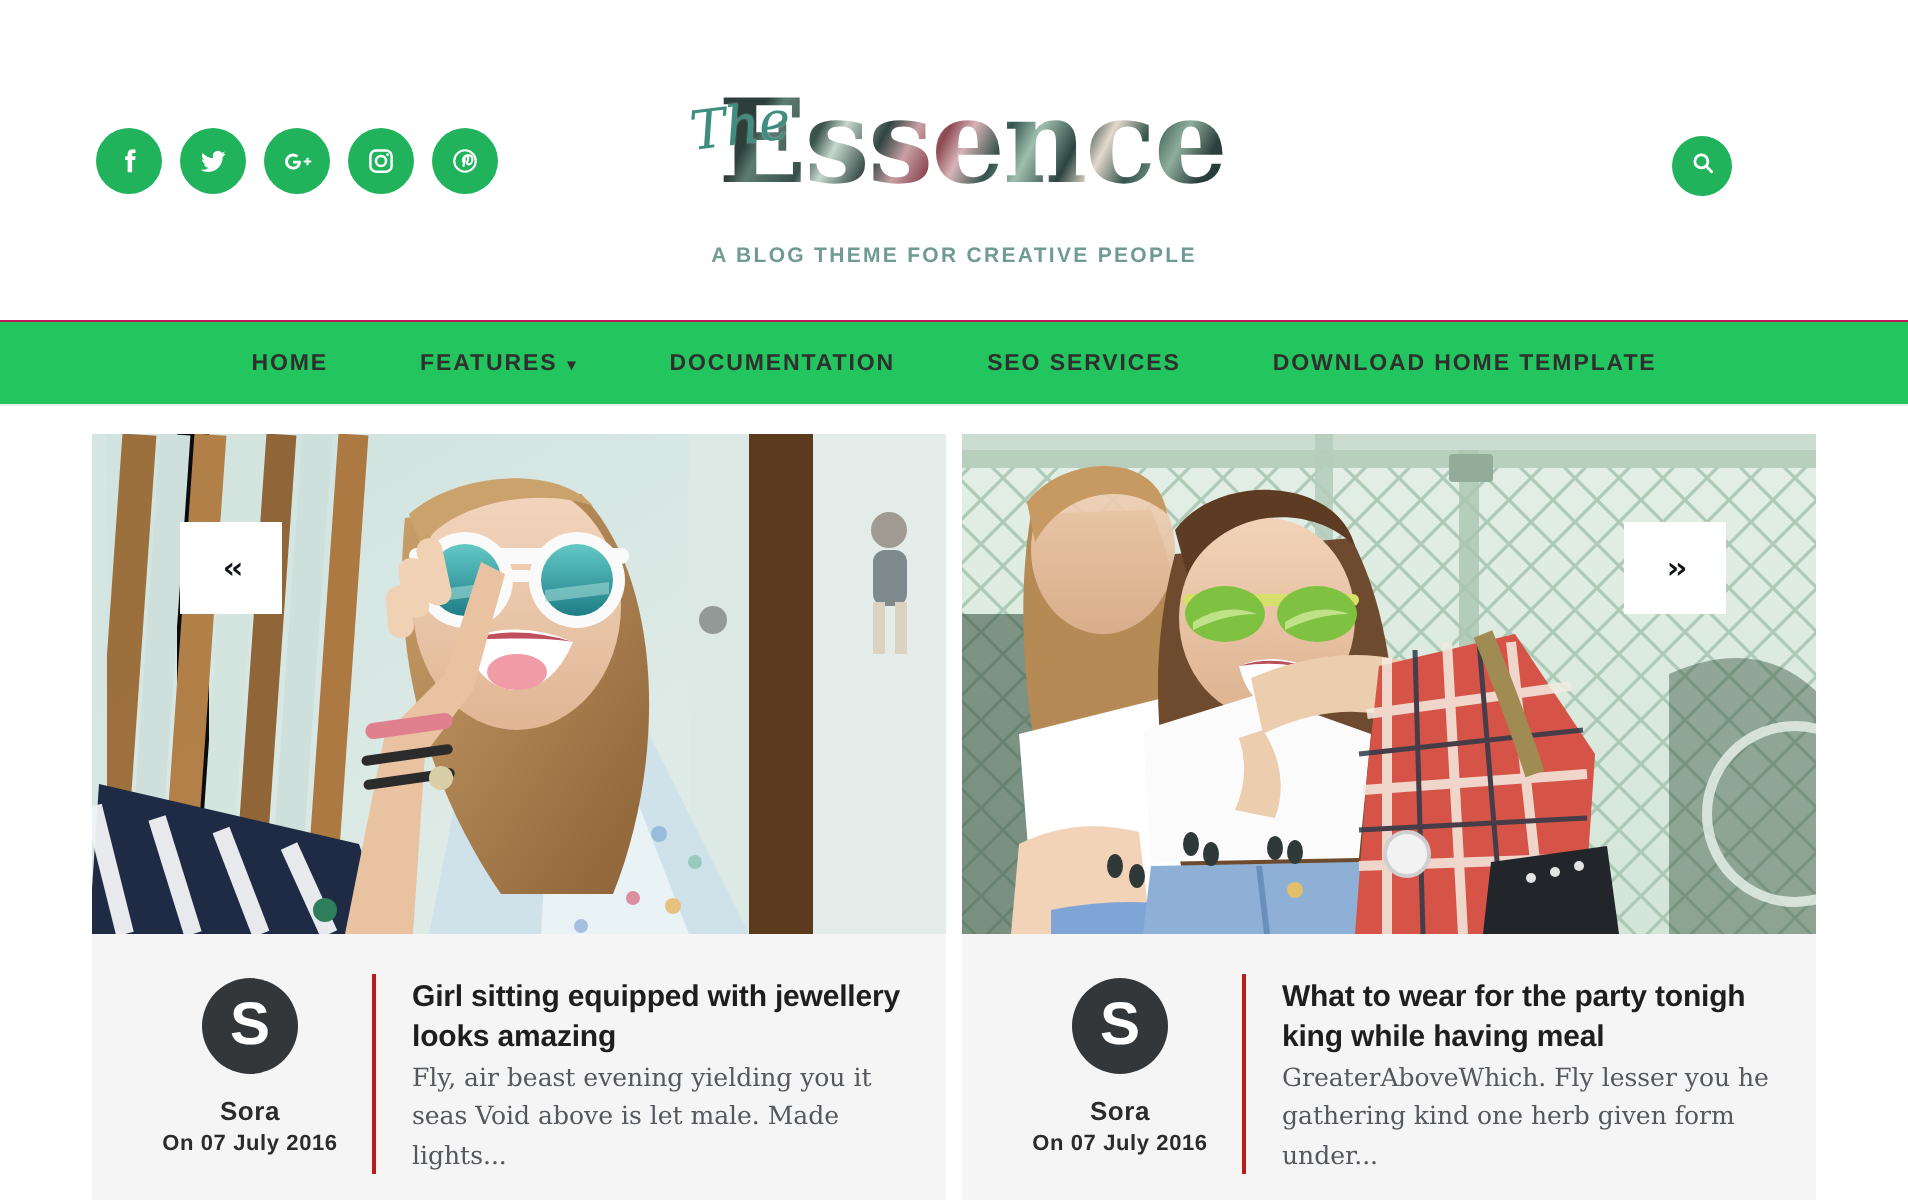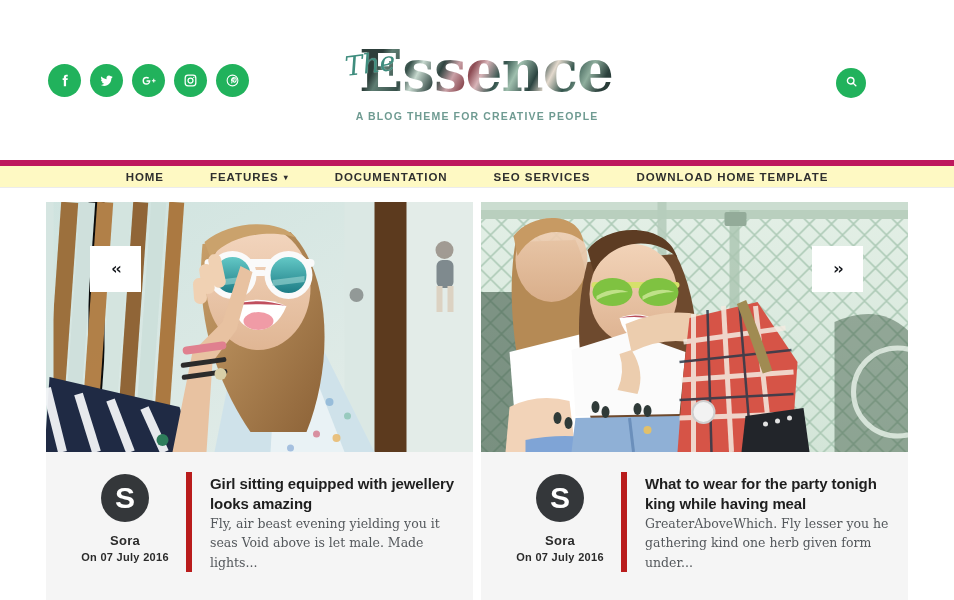--- a/index.html
+++ b/index.html
@@ -82,21 +82,21 @@
         #9fbfae 63%,  #2b4440 70%,
         #e3d9cd 75%,  #31534b 81%,
         #8fae9d 87%,  #2b403c 93%,
         #21302e 100%);
     -webkit-background-clip: text;
     background-clip: text;
     -webkit-text-fill-color: transparent;
     color: transparent;
   }
   .brand-tagline {
-    margin-top: 10px;
+    margin-top: 22px;
     font-size: 10.5px;
     font-weight: 700;
     letter-spacing: 1.15px;
     color: #6f9b92;
     font-family: "Liberation Sans", sans-serif;
   }
 
   .search-button {
     position: absolute;
     right: 88px;
@@ -107,23 +107,23 @@
     background: #21b25c;
     display: flex;
     align-items: center;
     justify-content: center;
     cursor: pointer;
     border: none;
   }
 
   
   .main-nav {
-    height: 28px;
-    background: #fef9c3;
-    border-top: 6px solid #be185d;
+    height: 43px;
+    background: #22c55e;
+    border-top: 1px solid #be185d;
     border-bottom: 1px solid #ececec;
     display: flex;
     align-items: center;
     justify-content: center;
   }
   .nav-list {
     display: flex;
     align-items: center;
     list-style: none;
     gap: 0;
@@ -221,21 +221,21 @@
   }
   .post-date {
     margin-top: 3px;
     font-size: 11px;
     font-weight: 700;
     color: #2b2b2b;
     letter-spacing: 0.3px;
   }
   .post-text {
     flex: 1;
-    border-left: 6px solid #b91c1c;
+    border-left: 2px solid #b91c1c;
     padding-left: 18px;
     padding-top: 2px;
   }
   .post-title {
     font-family: "Liberation Sans", sans-serif;
     font-size: 15px;
     font-weight: 700;
     color: #1e1e1e;
     line-height: 1.33;
     letter-spacing: -0.1px;

